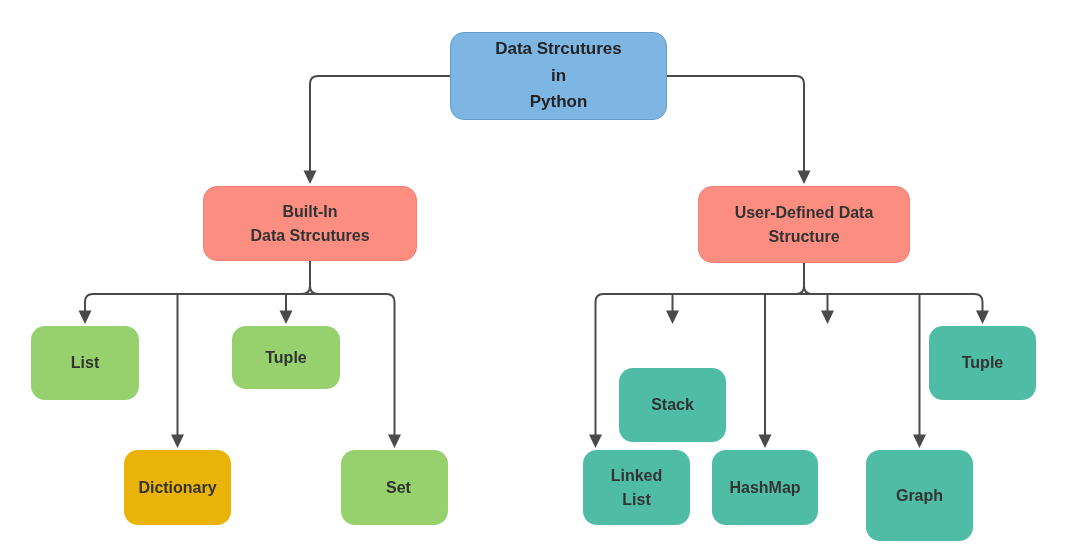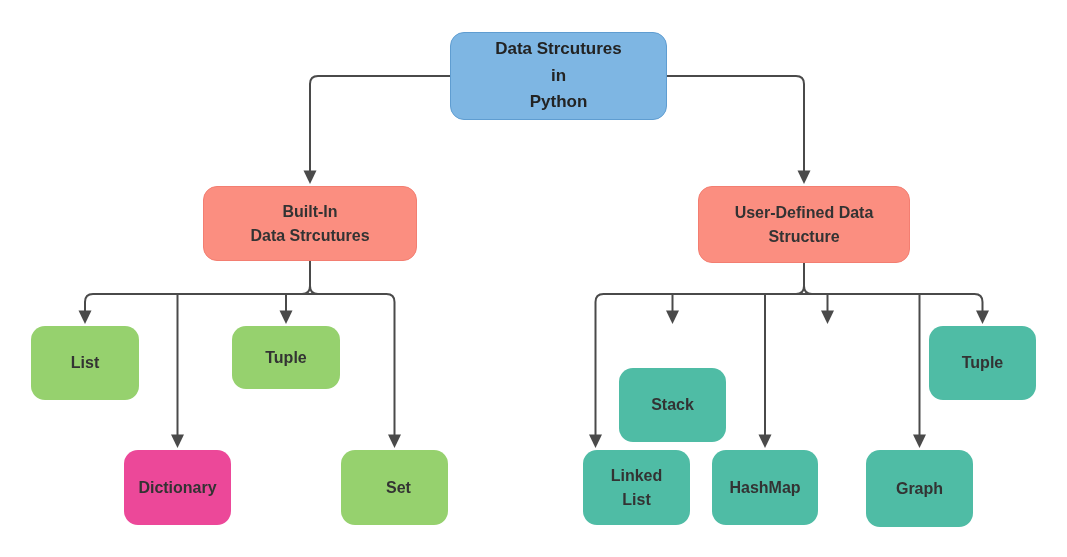--- a/index.html
+++ b/index.html
@@ -41,21 +41,21 @@
   #node-user-defined{ left: 698px; top: 186px; width: 212px; height: 77px; }
   #node-list        { left: 31px;  top: 326px; width: 108px; height: 74px; }
   #node-tuple       { left: 232px; top: 326px; width: 108px; height: 63px; }
   #node-dictionary  { left: 124px; top: 450px; width: 107px; height: 75px; }
   #node-set         { left: 341px; top: 450px; width: 107px; height: 75px; padding-left: 8px; }
   #node-stack       { left: 619px; top: 326px; width: 107px; height: 74px; }
   #node-queue       { left: 774px; top: 326px; width: 107px; height: 74px; }
   #node-tree        { left: 929px; top: 326px; width: 107px; height: 74px; }
   #node-linked-list { left: 542px; top: 450px; width: 107px; height: 75px; margin-left: 41px; }
   #node-hashmap     { left: 712px; top: 450px; width: 106px; height: 75px; }
-  #node-graph       { left: 866px; top: 450px; width: 107px; height: 77px; }
+  #node-graph       { left: 866px; top: 450px; width: 107px; height: 91px; }
 </style>
 </head>
 <body>
 
 <div class="canvas">
 
   <svg class="connectors" width="1067" height="557" viewBox="0 0 1067 557">
 
     <path d="M 450 76 H 318 Q 310 76 310 84 V 171"></path>
     <polygon points="310,184 303.5,170.5 316.5,170.5"></polygon>
@@ -107,21 +107,21 @@
   </div>
 
   <div class="node leaf" id="node-list" style="background-color: rgb(150, 209, 110);">
     <div class="label">List</div>
   </div>
 
   <div class="node leaf" id="node-tuple" style="background-color: rgb(150, 209, 110);">
     <div class="label">Tuple</div>
   </div>
 
-  <div class="node leaf" id="node-dictionary" style="background-color: #ec4899;">
+  <div class="node leaf" id="node-dictionary" style="background-color: #eab308;">
     <div class="label">Dictionary</div>
   </div>
 
   <div class="node leaf" id="node-set" style="background-color: rgb(150, 209, 110);">
     <div class="label">Set</div>
   </div>
 
   <div class="node leaf" id="node-stack" style="background-color: rgb(79, 188, 165); margin-top: 42px;">
     <div class="label">Stack</div>
   </div>

